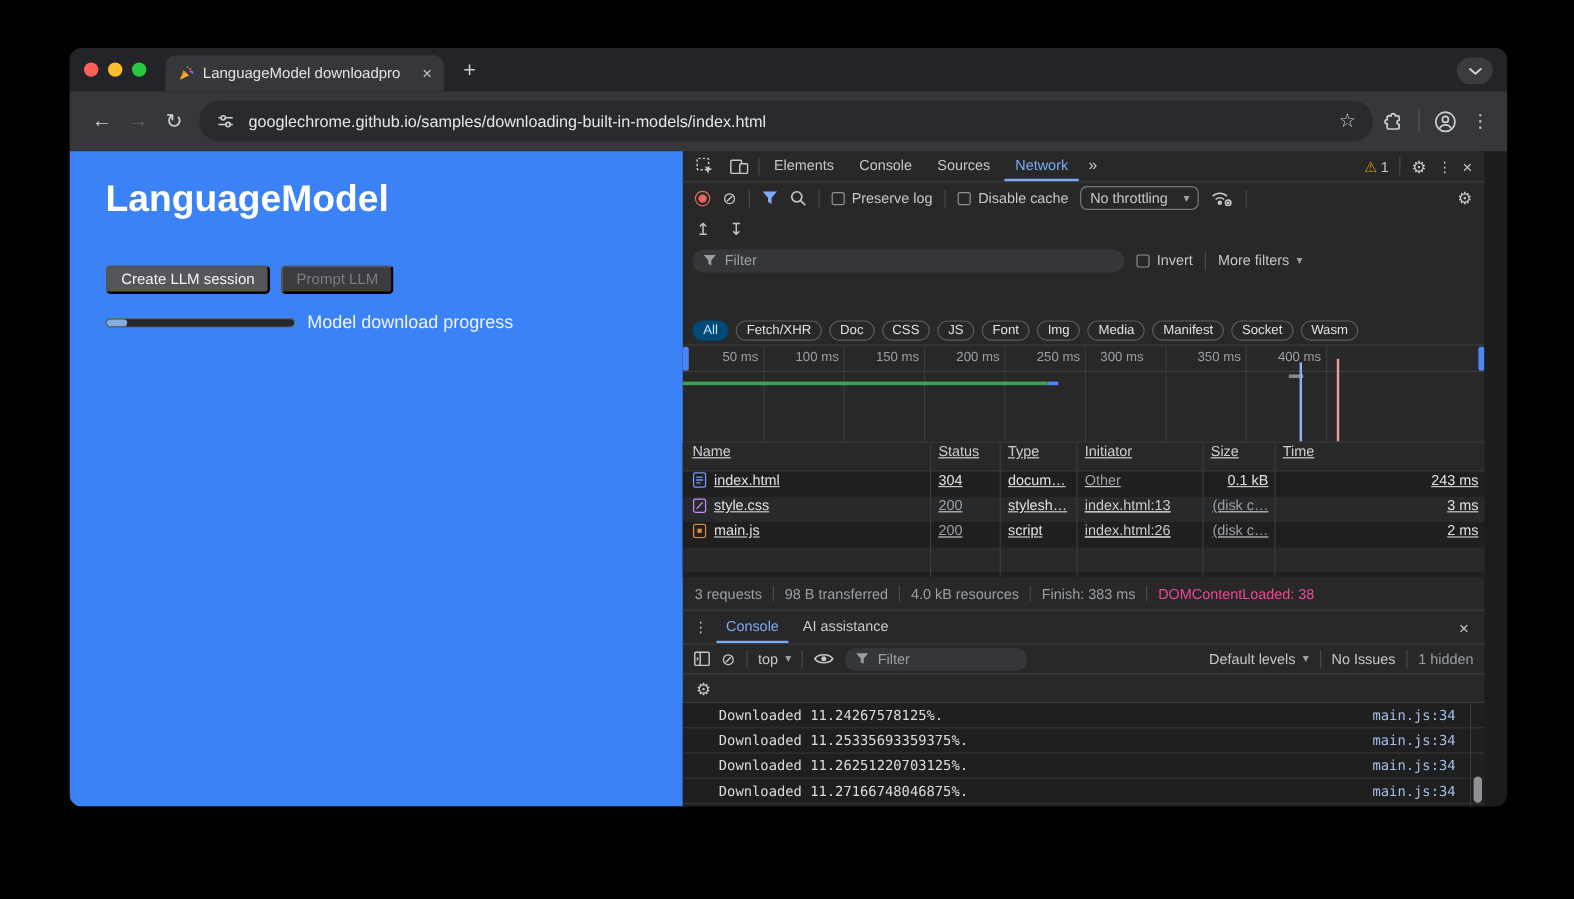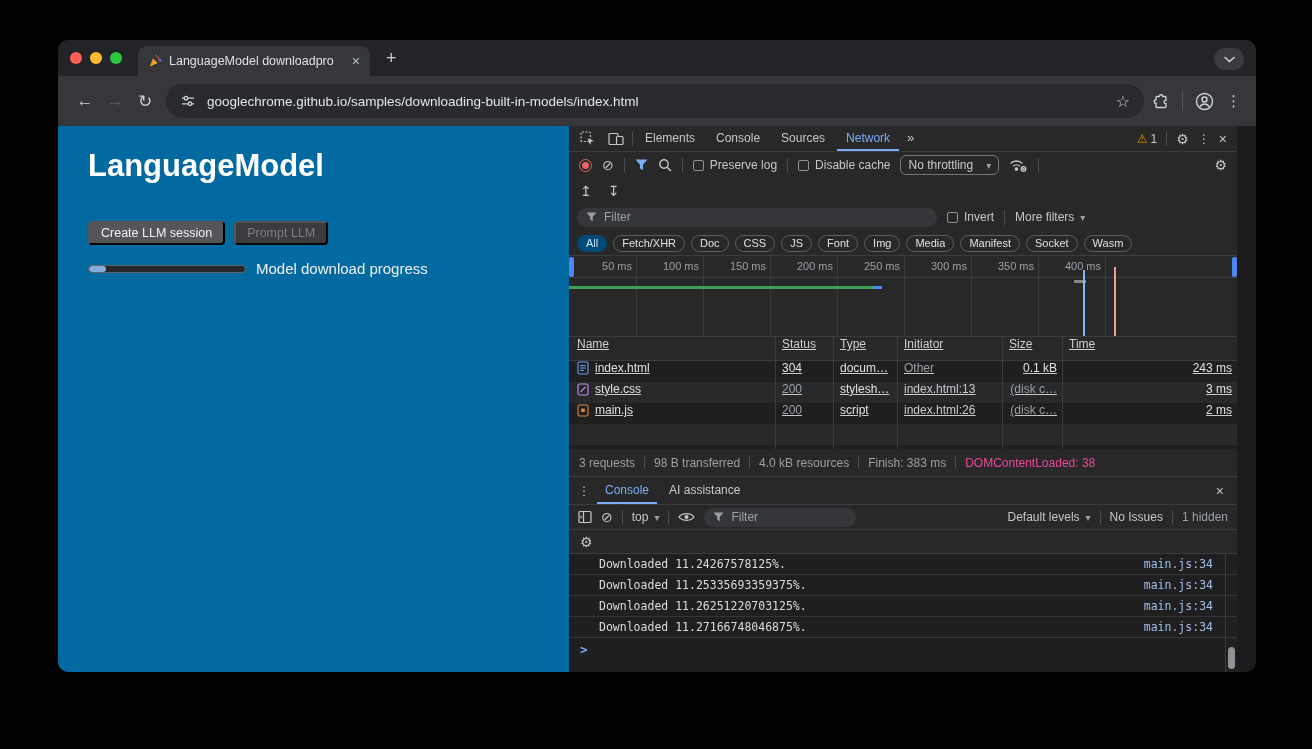--- a/index.html
+++ b/index.html
@@ -28,21 +28,21 @@
   .urlpill { flex:1; height:34px; background:#282a2e; border-radius:17px; display:flex;
              align-items:center; padding:0 14px; gap:11px; margin:0 8px 0 6px; min-width:0; }
   .url-text { font-size:13.5px; color:#e2e5e9; white-space:nowrap; overflow:hidden; flex:1; }
   .star { color:#cdd0d4; font-size:16px; }
   .chrome-actions { display:flex; align-items:center; gap:12px; padding-right:2px; }
   .vsep { width:1px; height:20px; background:#55575b; }
   .menu-dots { color:#cdd0d4; font-size:15px; letter-spacing:1px; }
 
   
   .content { display:flex; height:546px; }
-  .pagearea { width:511px; background:#0369a1; position:relative; }
+  .pagearea { width:511px; background:#3b82f6; position:relative; }
   .page-h1 { position:absolute; left:30px; top:22px; font-size:31px; font-weight:700; color:#fff; }
   .btnrow { position:absolute; left:30px; top:95px; display:flex; gap:9px; }
   .btn { font-size:12.5px; padding:3px 11px; border-radius:4px; }
   .btn.primary { background:#55565a; color:#f2f2f2; }
   .btn.disabled { background:#3b3c3f; color:#7c7d80; }
   .progressrow { position:absolute; left:30px; top:134px; display:flex; align-items:center; gap:10px; }
   .progress { width:158px; height:8px; border:1px solid #62646a; border-radius:5px;
               background:#26272a; overflow:hidden; }
   .progress-fill { width:17px; height:100%; background:#84aede; border-radius:4px; }
   .progress-label { font-size:15px; color:#f2f2f2; }
@@ -75,21 +75,21 @@
   .caret { font-size:10px; color:#9aa0a6; }
   .dt-nettools2 { height:25px; display:flex; align-items:center; gap:16px; padding:0 11px;
                   font-size:14px; flex:none; }
   .dt-filterrow { height:28px; display:flex; align-items:center; gap:10px; padding:0 8px; flex:none; }
   .pillwrap { width:360px; height:19px; background:#35363a; border-radius:10px;
               display:flex; align-items:center; gap:7px; padding:0 9px; }
   .pillwrap input { background:transparent; border:none; outline:none; color:#e3e3e3;
                     font-size:12px; flex:1; font-family:"Liberation Sans",sans-serif; }
   .pillwrap input::placeholder { color:#9aa0a6; }
   .dt-chips { height:25px; display:flex; align-items:center; gap:6px; padding:0 8px;
-              border-bottom:1px solid #3c3c3e; flex:none; }
+              border-bottom:1px solid #3c3c3e; flex:none;margin-top:32px; }
   .chip { height:17px; display:flex; align-items:center; padding:0 8px; border-radius:9px;
           border:1px solid #5c5d60; font-size:11px; color:#e0e0e0; white-space:nowrap; }
   .chip.sel { background:#004a77; color:#c2e7ff; border-color:#004a77; }
 
   .dt-overview { height:81px; position:relative; border-bottom:1px solid #3c3c3e; flex:none;
                  overflow:hidden; }
   .gl { position:absolute; top:0; bottom:0; width:1px; background:#3b3c3e; }
   .ruler-line { position:absolute; top:21px; left:0; right:0; height:1px; background:#3b3c3e; }
   .tick { position:absolute; top:4px; width:60px; text-align:right; font-size:11px; color:#9aa0a6; }
   .gline { position:absolute; top:30px; left:0; width:304px; height:3px; background:#3fa157; }
@@ -355,21 +355,21 @@
         <span class="gl" style="left:335px"></span>
           <span class="gl" style="left:402px"></span>
         <span class="gl" style="left:469px"></span>
           <span class="gl" style="left:536px"></span>
         <span class="ruler-line"></span>
         <span class="tick" style="left:3px">50 ms</span>
         <span class="tick" style="left:70px">100 ms</span>
         <span class="tick" style="left:137px">150 ms</span>
         <span class="tick" style="left:204px">200 ms</span>
         <span class="tick" style="left:271px">250 ms</span>
-        <span class="tick" style="left:338px">300 ms</span>
+        <span class="tick" style="left:324px">300 ms</span>
         <span class="tick" style="left:405px">350 ms</span>
         <span class="tick" style="left:472px">400 ms</span>
         <span class="gline"></span>
         <span class="gline-tip"></span>
         <span class="gdash"></span>
         <span class="vmark-dcl"></span>
         <span class="vmark-load"></span>
         <span class="handle left"></span>
         <span class="handle right"></span>
       </div>

